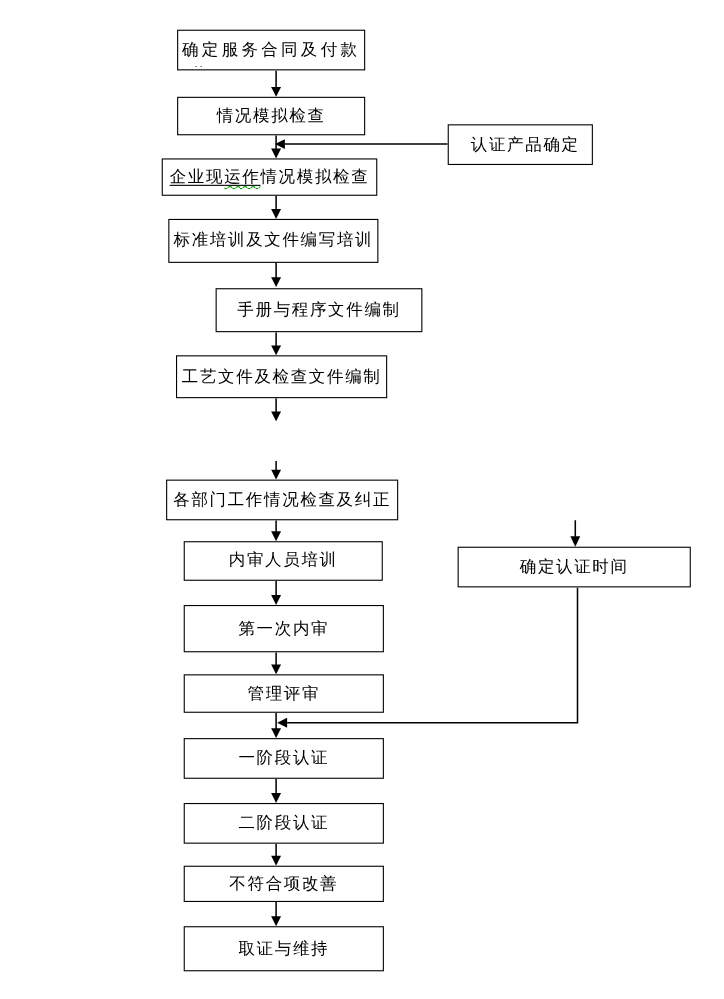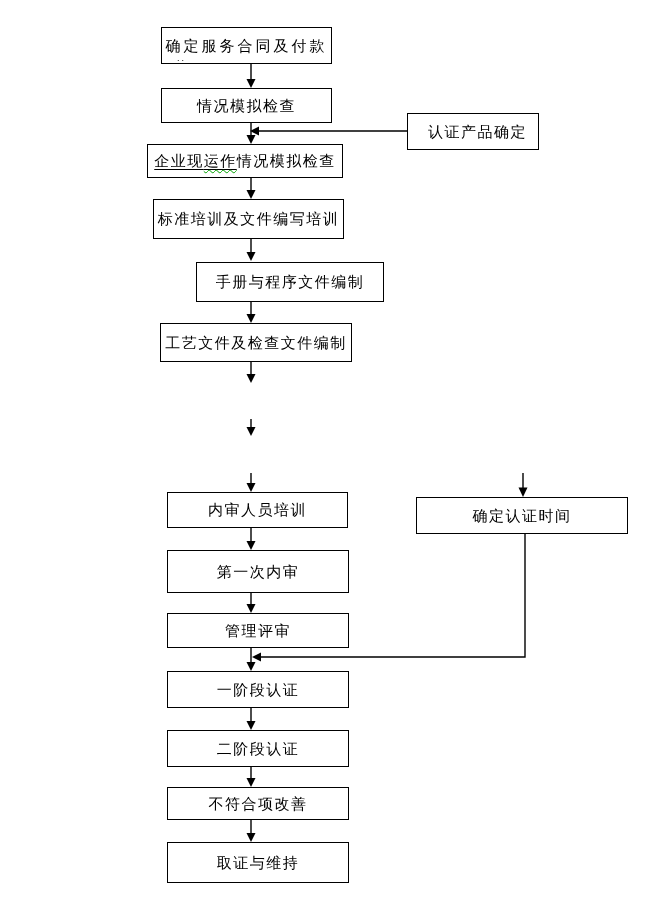--- a/index.html
+++ b/index.html
@@ -132,20 +132,23 @@
 
   <div class="box" style="left:155px;top:262px;width:188px;height:40px;margin-left:41px;">
     <span>手册与程序文件编制</span>
   </div>
 
   <div class="box" style="left:160px;top:323px;width:192px;height:39px;">
     <span>工艺文件及检查文件编制</span>
   </div>
 
 
+  <div class="box" style="left:151px;top:436px;width:211px;height:37px;">
+    <span>各部门工作情况检查及纠正</span>
+  </div>
 
   <div class="box" style="left:167px;top:492px;width:181px;height:36px;">
     <span>内审人员培训</span>
   </div>
 
   <div class="box" style="left:167px;top:550px;width:182px;height:43px;text-align:center;">
     <span>第一次内审</span>
   </div>
 
   <div class="box" style="left:167px;top:613px;width:182px;height:35px;">

